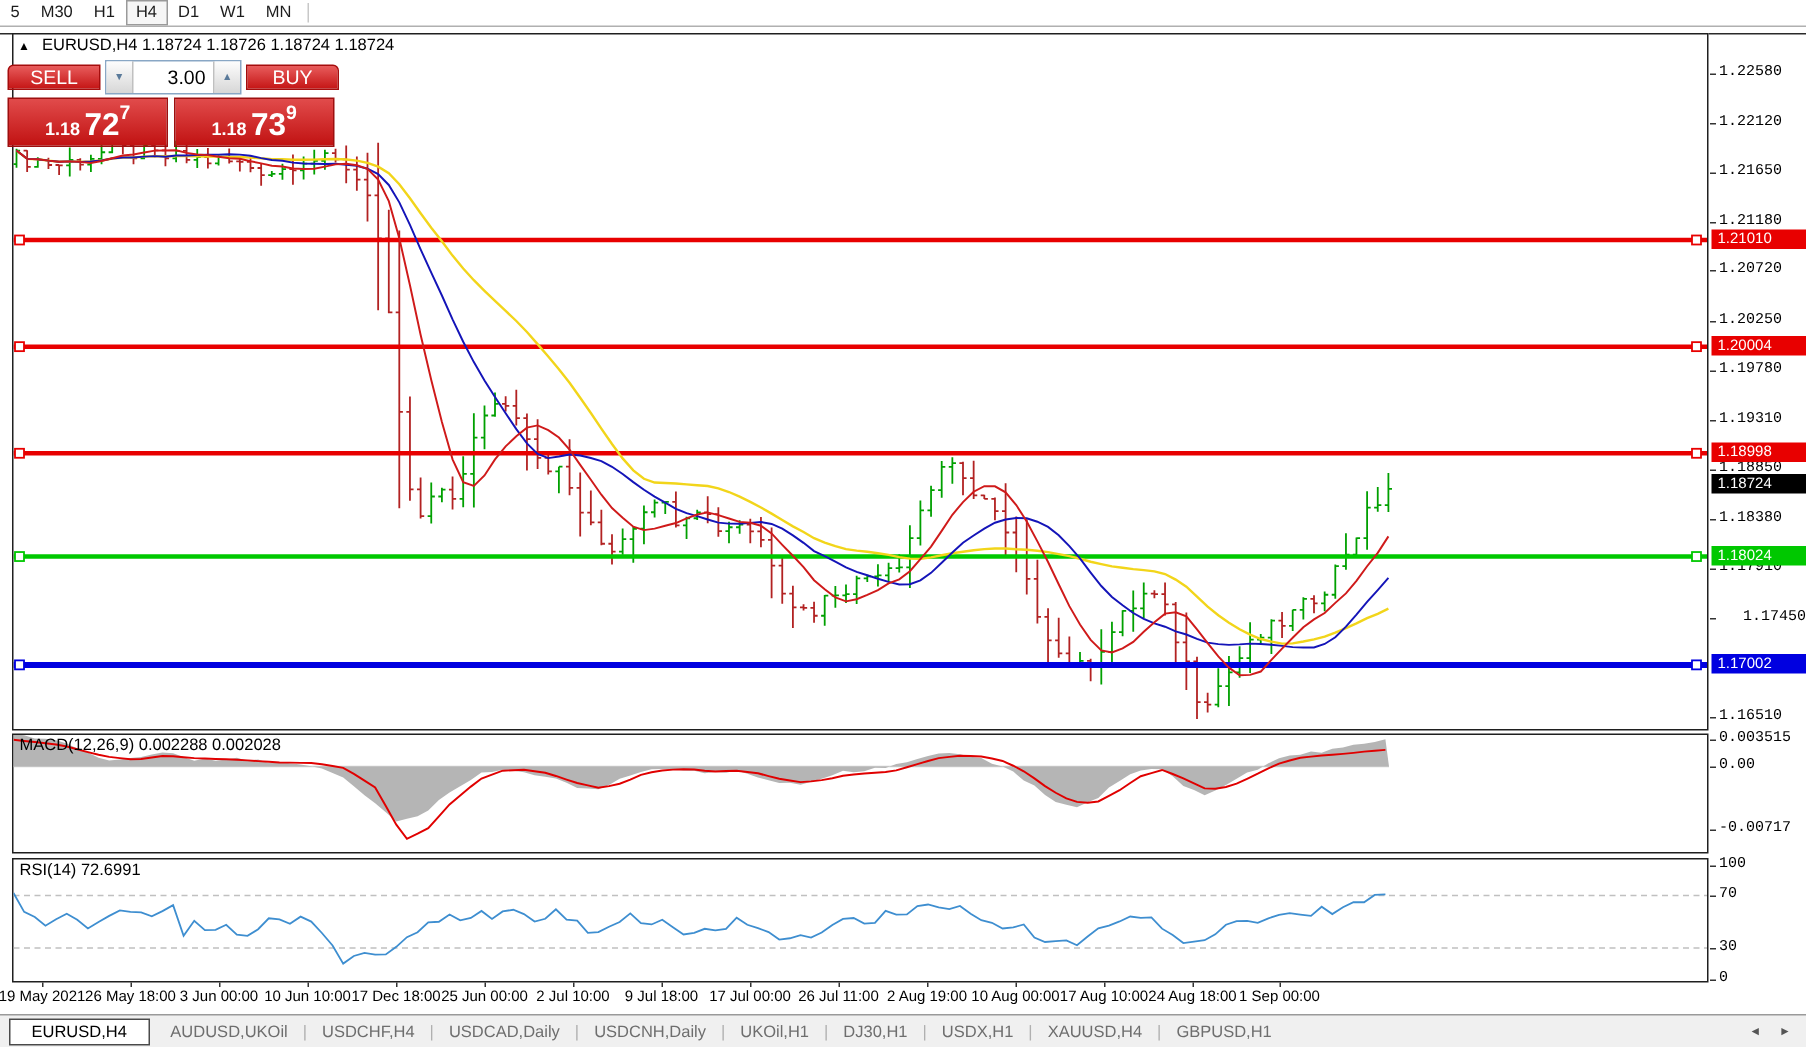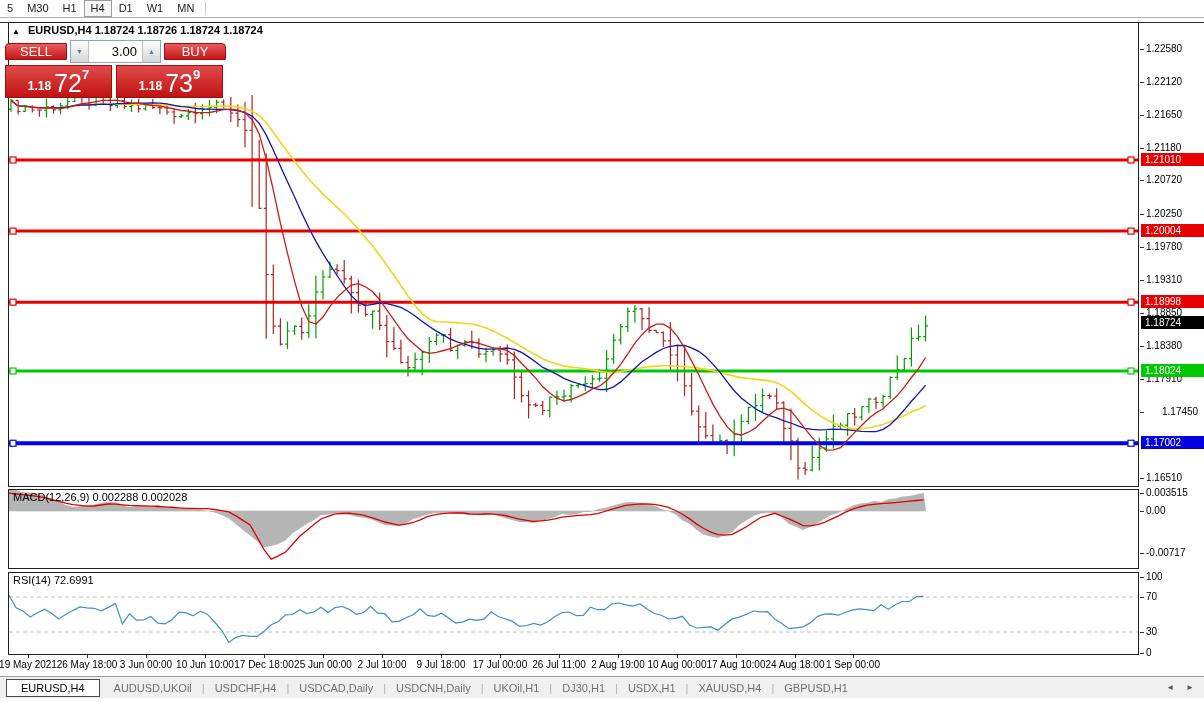--- a/index.html
+++ b/index.html
@@ -17,47 +17,47 @@
 
   .panel{position:absolute;background:#fff;border:1px solid #1f1f1f;box-sizing:border-box;}
   #price-panel{left:8px;top:22px;width:1131px;height:465px;}
   #macd-panel{left:8px;top:489px;width:1131px;height:80px;}
   #rsi-panel{left:8px;top:572px;width:1131px;height:83px;}
   .panel svg{position:absolute;left:0;top:0;}
 
   .ind-label{position:absolute;left:4px;top:1px;font-size:11px;color:#000;z-index:5;}
 
   
-  #chart-title{position:absolute;left:12px;top:24px;font-size:11px;font-weight:bold;color:#000;z-index:6;}
+  #chart-title{position:absolute;left:12px;top:24px;font-size:11px;font-weight:normal;color:#000;z-index:6;}
   #chart-title .tri{font-size:8px;margin-right:5px;}
 
   
   #trade-panel{position:absolute;left:5px;top:40px;width:221px;z-index:10;}
   .tp-row1{display:flex;height:23px;align-items:center;}
   .tp-btn{width:62px;color:#fff;font-size:13px;display:flex;align-items:center;justify-content:center;
           background:linear-gradient(#e85c5c,#c51616);border:1px solid #a50d0d;box-sizing:border-box;cursor:pointer;}
   .tp-sell{border-radius:4px 0 0 0;}
   .tp-buy{border-radius:0 4px 0 0;}
   .tp-spin{flex:1;margin:0 3px;display:flex;background:#fff;border:1px solid #89a7c5;box-sizing:border-box;}
   .tp-step{width:17px;display:flex;align-items:center;justify-content:center;font-size:7px;color:#5a7a9a;
            background:linear-gradient(#fdfdfd,#d7d7d7);cursor:pointer;}
   .tp-step.dn{border-right:1px solid #c0c0c0;}
   .tp-step.up{border-left:1px solid #c0c0c0;}
   .tp-val{flex:1;font-size:13px;text-align:right;padding-right:5px;line-height:21px;color:#000;}
   .tp-row2{display:flex;margin-top:2px;height:33px;}
   .tp-price{width:107px;display:flex;align-items:flex-end;justify-content:center;color:#fff;
             background:linear-gradient(#e14b4b,#c11212);border:1px solid #9d0f0f;box-sizing:border-box;}
   .tp-price.buy{margin-left:4px;}
   .tp-price .small{font-size:12px;font-weight:bold;margin:0 3px 4px 0;}
-  .tp-price .big{font-size:25px;font-weight:normal;line-height:27px;}
+  .tp-price .big{font-size:21px;font-weight:bold;line-height:27px;}
   .tp-price .sup{font-size:13px;font-weight:bold;align-self:flex-start;margin-top:1px;}
 
   
   #price-axis{position:absolute;left:1140px;top:22px;width:64px;height:633px;font-size:10px;color:#000;}
-  .ax-lbl{position:absolute;left:6px;height:12px;line-height:12px;white-space:nowrap;}
+  .ax-lbl{position:absolute;left:6px;height:12px;line-height:12px;white-space:nowrap;font-family:Liberation Mono, monospace;}
   .ax-tick{position:absolute;left:0;width:4px;height:1px;background:#333;}
   .ax-chip{position:absolute;left:1px;right:0;height:13px;line-height:13px;color:#fff;padding-left:4px;
            font-size:10px;white-space:nowrap;}
 
   
   #time-axis{position:absolute;left:0;top:655px;width:1204px;height:20px;font-size:10px;color:#000;}
   .t-lbl{position:absolute;top:4px;transform:translateX(-50%);white-space:nowrap;}
   .t-tick{position:absolute;top:0;width:1px;height:3px;background:#333;}
 
   

